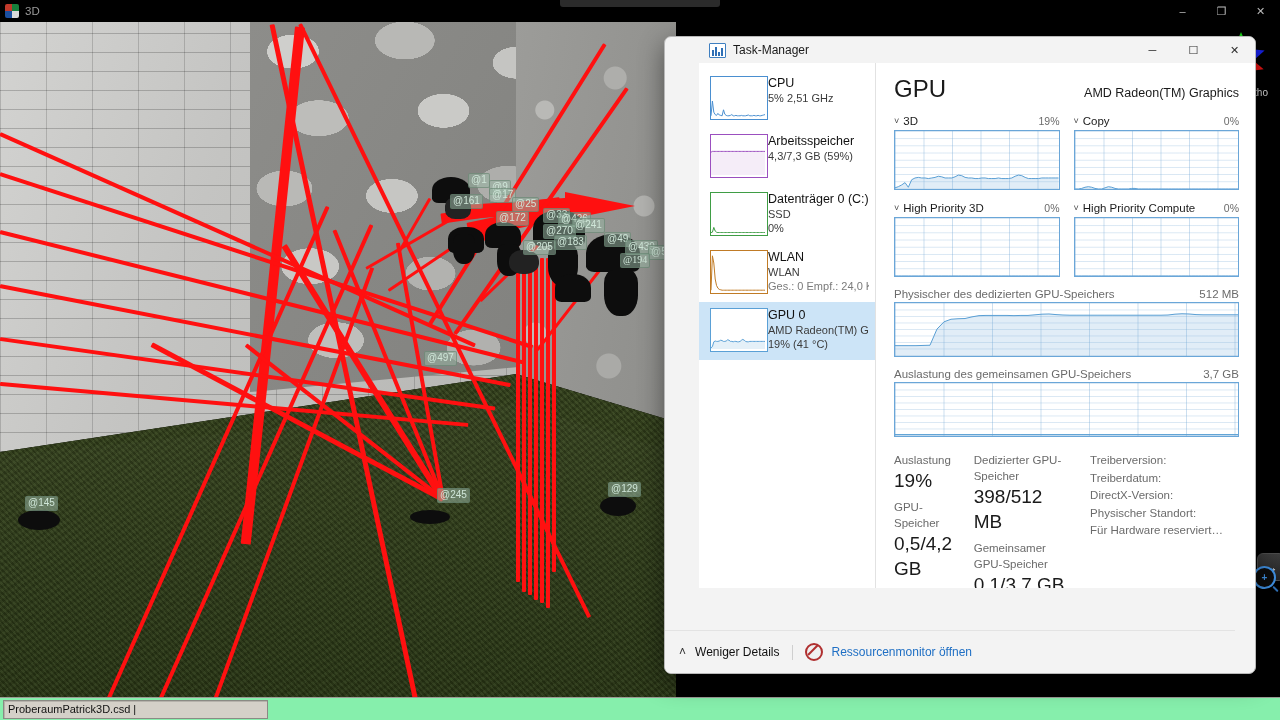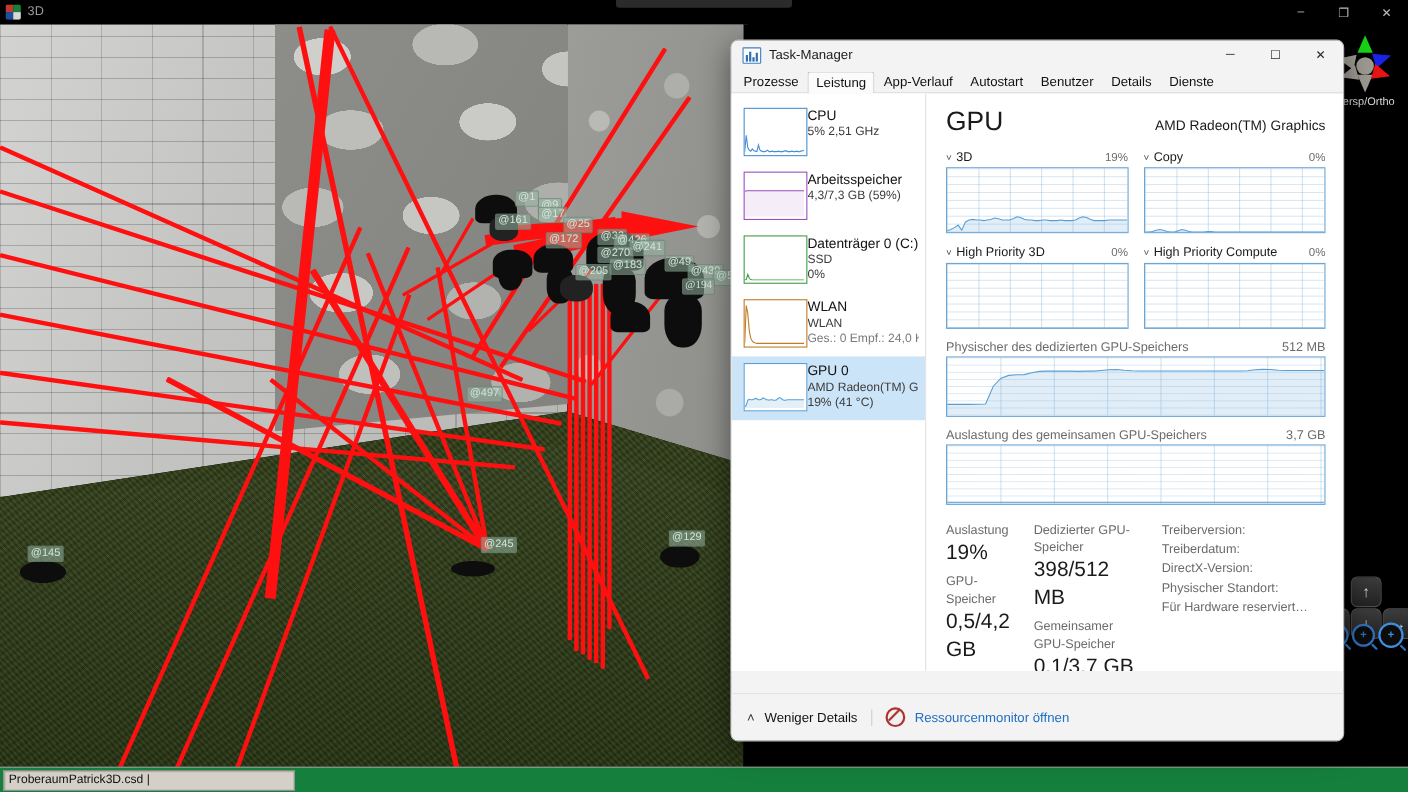--- a/index.html
+++ b/index.html
@@ -195,38 +195,39 @@
   }
   .zbtn.big{width:19px;height:19px;border-color:#3f8fe0;color:#3f8fe0;}
   .zbtn::after{
     content:"";position:absolute;right:-5px;bottom:-3px;width:7px;height:2px;
     background:#2f6fb5;transform:rotate(45deg);border-radius:1px;
   }
 
   
   #statusbar{
     position:absolute;left:0;bottom:0;width:1280px;height:22px;
-    background:#15803d;border-top:1px solid #9a9a94;
+    background:#86efac;border-top:1px solid #9a9a94;
     display:flex;align-items:center;
   }
   #statusbar .sbfield{
     margin-left:3px;height:17px;line-height:17px;min-width:255px;
     background:#d4d0c8;border:1px solid #8a8a84;
     box-shadow:inset 1px 1px 0 #b6b2ab;
     font-size:11px;color:#111;padding:0 4px;
   }
 
   
   #taskmgr{
     position:absolute;left:664px;top:36px;width:556px;height:636px;
     background:#f3f3f3;border:1px solid #b8b8b8;border-radius:7px;
     box-shadow:0 8px 26px rgba(0,0,0,.45);
     overflow:hidden;
     font-family:"Liberation Sans", sans-serif;
     color:#1a1a1a;
+    padding-left:34px;
   }
   #tm-titlebar{height:26px;display:flex;align-items:center;background:#f3f3f3;}
   #tm-titlebar .tm-ico{
     width:15px;height:13px;margin-left:10px;margin-right:7px;flex:none;position:relative;
     background:#fff;border:1px solid #3f7fc0;border-radius:1px;overflow:hidden;
   }
   #tm-titlebar .tm-ico i{position:absolute;bottom:1px;width:2px;background:#2f6fb5;}
   #tm-titlebar .tm-title{font-size:12px;color:#1a1a1a;}
   #tm-titlebar .tm-btns{margin-left:auto;display:flex;height:26px;}
   #tm-titlebar .tm-btns div{
@@ -482,29 +483,20 @@
         <i style="left:11px;height:8px;"></i>
     </span>
     <span class="tm-title">Task-Manager</span>
     <span class="tm-btns">
       <div>─</div>
       <div>☐</div>
       <div>✕</div>
     </span>
   </div>
 
-  <div id="tm-tabs">
-      <div class="tab">Prozesse</div>
-      <div class="tab active">Leistung</div>
-      <div class="tab">App-Verlauf</div>
-      <div class="tab">Autostart</div>
-      <div class="tab">Benutzer</div>
-      <div class="tab">Details</div>
-      <div class="tab">Dienste</div>
-    </div>
 
   <div id="tm-body">
     <div id="tm-side">
         <div class="side-item">
           <div class="side-thumb" style="border: 1px solid rgb(74, 143, 208);">
             <svg width="54" height="40" viewBox="0 0 54 40" preserveAspectRatio="none" style="position:absolute;left:0;top:0;">
               <path d="M0.0,38.8 L1.4,24.0 L2.8,35.2 L4.2,37.6 L5.5,38.4 L6.9,36.4 L8.3,38.0 L9.7,38.4 L11.1,38.8 L12.5,32.8 L13.8,37.2 L15.2,38.4 L16.6,38.8 L18.0,38.8 L19.4,38.4 L20.8,37.6 L22.2,38.8 L23.5,38.8 L24.9,38.4 L26.3,38.8 L27.7,38.8 L29.1,38.8 L30.5,38.4 L31.8,38.8 L33.2,38.8 L34.6,38.8 L36.0,38.4 L37.4,38.0 L38.8,38.8 L40.2,38.8 L41.5,38.8 L42.9,38.4 L44.3,38.8 L45.7,38.8 L47.1,38.4 L48.5,38.8 L49.8,38.8 L51.2,38.4 L52.6,38.0 L54.0,37.6 L54,40 L0,40 Z" fill="rgba(0,0,0,0)"></path>
               <path d="M0.0,38.8 L1.4,24.0 L2.8,35.2 L4.2,37.6 L5.5,38.4 L6.9,36.4 L8.3,38.0 L9.7,38.4 L11.1,38.8 L12.5,32.8 L13.8,37.2 L15.2,38.4 L16.6,38.8 L18.0,38.8 L19.4,38.4 L20.8,37.6 L22.2,38.8 L23.5,38.8 L24.9,38.4 L26.3,38.8 L27.7,38.8 L29.1,38.8 L30.5,38.4 L31.8,38.8 L33.2,38.8 L34.6,38.8 L36.0,38.4 L37.4,38.0 L38.8,38.8 L40.2,38.8 L41.5,38.8 L42.9,38.4 L44.3,38.8 L45.7,38.8 L47.1,38.4 L48.5,38.8 L49.8,38.8 L51.2,38.4 L52.6,38.0 L54.0,37.6" fill="none" stroke="#4a8fd0" stroke-width="1"></path>
             </svg>
           </div>

